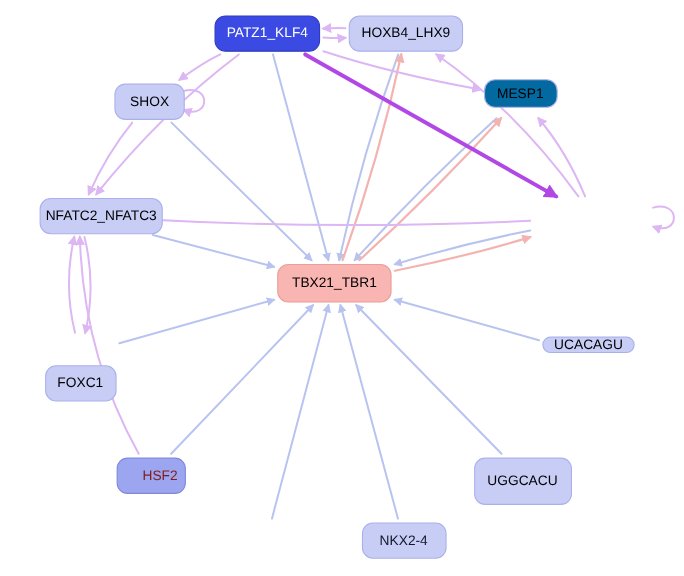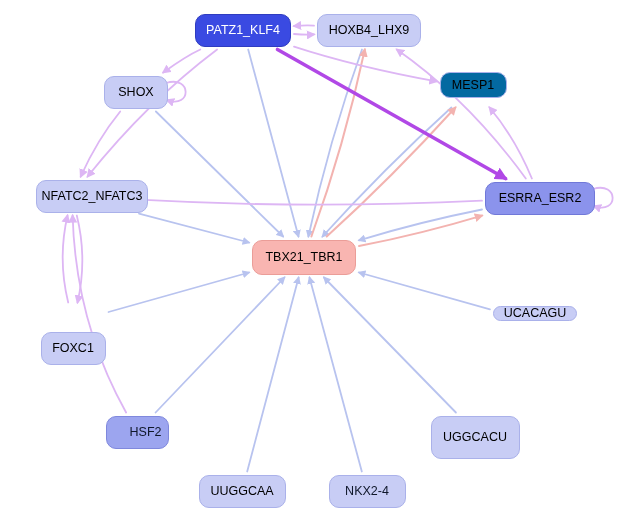--- a/index.html
+++ b/index.html
@@ -91,37 +91,31 @@
     </div>
   <div class="node" style="left: 104px; top: 75.5px; width: 64px; height: 33px; background: rgb(200, 205, 245); color: rgb(0, 0, 0); border-color: rgb(170, 177, 234);">
       <span>SHOX</span>
     </div>
   <div class="node" style="left: 439.5px; top: 71.5px; width: 67px; height: 26px; background: #0369a1; color: rgb(0, 0, 0); border-color: rgb(170, 177, 234);">
       <span>MESP1</span>
     </div>
   <div class="node" style="left: 8px; top: 179.5px; width: 112px; height: 33px; background: rgb(200, 205, 245); color: rgb(0, 0, 0); border-color: rgb(170, 177, 234); margin-left: 28px;">
       <span>NFATC2_NFATC3</span>
     </div>
-  <div class="node" style="left: 485px; top: 181.5px; width: 110px; height: 33px; background: rgb(139, 147, 236); color: rgb(0, 0, 0); border-color: rgb(112, 120, 216);">
-      <span>ESRRA_ESR2</span>
-    </div>
   <div class="node" style="left: 252px; top: 239.5px; width: 104px; height: 35px; background: rgb(249, 181, 177); color: rgb(0, 0, 0); border-color: rgb(235, 157, 152);">
       <span>TBX21_TBR1</span>
     </div>
   <div class="node" style="left: 40.5px; top: 305.5px; width: 65px; height: 33px; background: rgb(200, 205, 245); color: rgb(0, 0, 0); border-color: rgb(170, 177, 234); margin-top: 26px;">
       <span>FOXC1</span>
     </div>
   <div class="node" style="left: 493px; top: 305.5px; width: 84px; height: 15px; background: rgb(200, 205, 245); color: rgb(0, 0, 0); border-color: rgb(170, 177, 234);">
       <span>UCACAGU</span>
     </div>
-  <div class="node" style="left: 105.5px; top: 415.5px; width: 63px; height: 33px; background: rgb(156, 165, 239); color: #0f172a; border-color: rgb(127, 136, 221); padding-left: 17px;">
+  <div class="node" style="left: 105.5px; top: 415.5px; width: 63px; height: 33px; background: rgb(156, 165, 239); color: #7f1d1d; border-color: rgb(127, 136, 221); padding-left: 17px;">
       <span>HSF2</span>
     </div>
   <div class="node" style="left: 430.5px; top: 415.5px; width: 89px; height: 43px; background: rgb(200, 205, 245); color: rgb(0, 0, 0); border-color: rgb(170, 177, 234);">
       <span>UGGCACU</span>
-    </div>
-  <div class="node" style="left: 198.5px; top: 474.5px; width: 87px; height: 33px; background: rgb(200, 205, 245); color: rgb(0, 0, 0); border-color: rgb(170, 177, 234);">
-      <span>UUGGCAA</span>
     </div>
   <div class="node" style="left: 328.5px; top: 474.5px; width: 77px; height: 33px; background: rgb(200, 205, 245); color: #0f172a; border-color: rgb(170, 177, 234);">
       <span>NKX2-4</span>
     </div>
 </div>
 
 </body></html>

